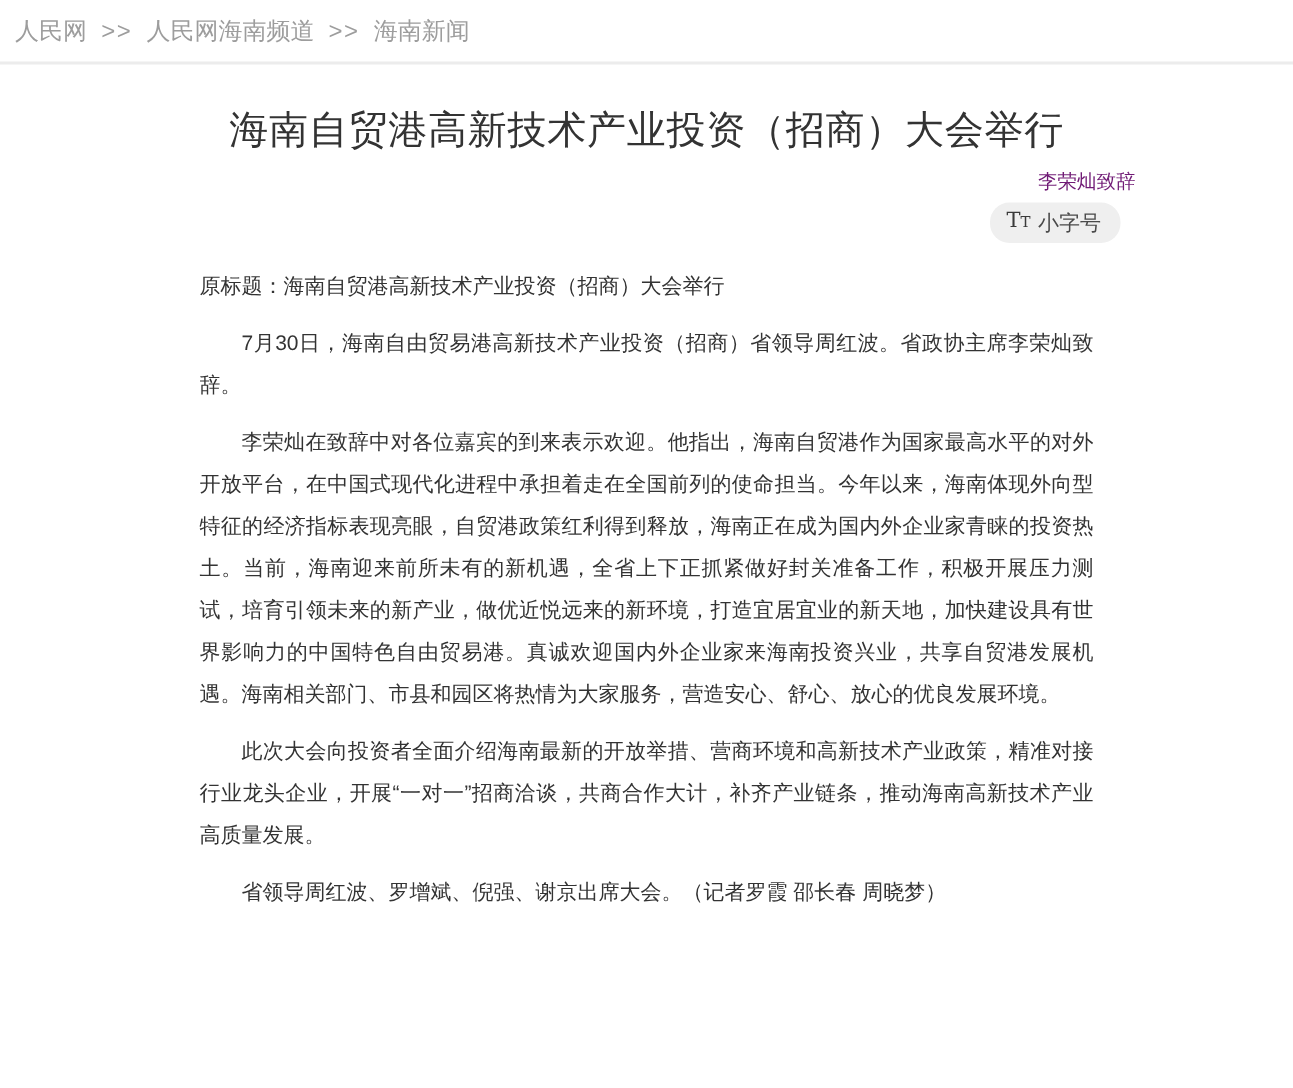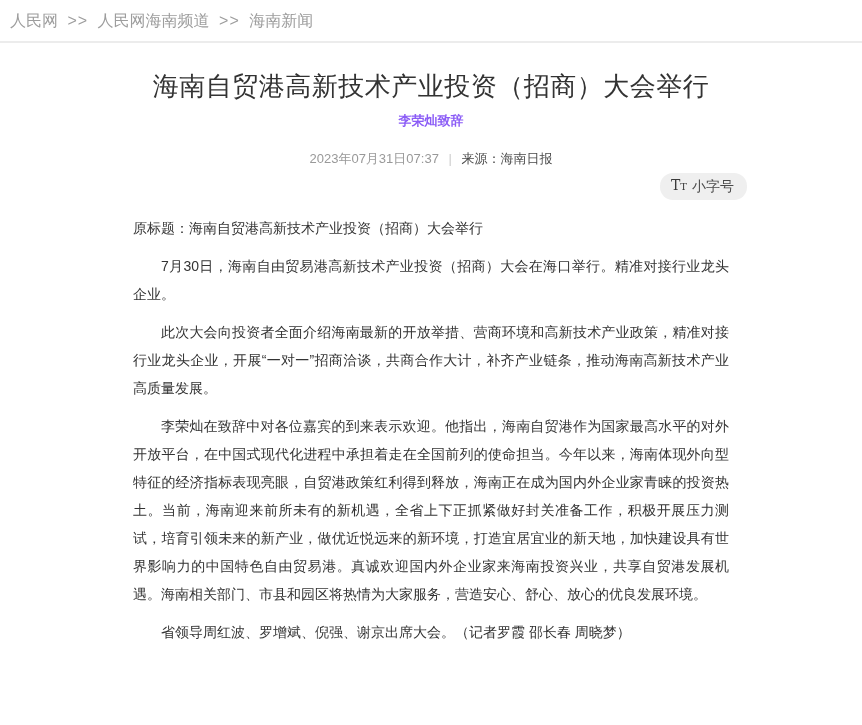--- a/index.html
+++ b/index.html
@@ -40,25 +40,24 @@
     margin-top: 26px;
     text-align: center;
     font-size: 26px;
     font-weight: 400;
     color: #333;
     line-height: 34px;
     letter-spacing: 0.5px;
   }
   .article-subtitle {
     margin-top: 9px;
-    text-align: center;
+    text-align: right;
     font-size: 13px;
-    color: #8b5cf6;
+    color: #701a75;
     line-height: 18px;
-    font-weight: bold;
   }
   .article-meta {
     margin-top: 20px;
     text-align: center;
     font-size: 13px;
     color: #999;
     line-height: 18px;
   }
   .meta-sep {
     margin: 0 6px;
@@ -128,41 +127,36 @@
     <span class="crumb-sep">&gt;&gt;</span>
     <a>海南新闻</a>
   </nav>
 
   <article class="article">
 
     <h1 class="article-title">海南自贸港高新技术产业投资（招商）大会举行</h1>
 
     <div class="article-subtitle">李荣灿致辞</div>
 
-    <div class="article-meta">
-      <span>2023年07月31日07:37</span>
-      <span class="meta-sep">|</span>
-      <span class="meta-source">来源：</span><a class="source-link">海南日报</a>
-    </div>
 
     <div class="toolbar">
       <button class="font-pill">
         <span class="tt-icon">
             <span class="t-big">T</span>
             <span class="t-small">T</span>
           </span>
         <span>小字号</span>
       </button>
     </div>
 
     <div class="article-body">
       <p class="original-title"><span>原标题：</span><span>海南自贸港高新技术产业投资（招商）大会举行</span></p>
 
-      <p class="para">7月30日，海南自由贸易港高新技术产业投资（招商）大会在海口举行。精准对接行业龙头企业。</p>
+      <p class="para">7月30日，海南自由贸易港高新技术产业投资（招商）省领导周红波。省政协主席李荣灿致辞。</p>
+      <p class="para">李荣灿在致辞中对各位嘉宾的到来表示欢迎。他指出，海南自贸港作为国家最高水平的对外开放平台，在中国式现代化进程中承担着走在全国前列的使命担当。今年以来，海南体现外向型特征的经济指标表现亮眼，自贸港政策红利得到释放，海南正在成为国内外企业家青睐的投资热土。当前，海南迎来前所未有的新机遇，全省上下正抓紧做好封关准备工作，积极开展压力测试，培育引领未来的新产业，做优近悦远来的新环境，打造宜居宜业的新天地，加快建设具有世界影响力的中国特色自由贸易港。真诚欢迎国内外企业家来海南投资兴业，共享自贸港发展机遇。海南相关部门、市县和园区将热情为大家服务，营造安心、舒心、放心的优良发展环境。</p>
       <p class="para">此次大会向投资者全面介绍海南最新的开放举措、营商环境和高新技术产业政策，精准对接行业龙头企业，开展“一对一”招商洽谈，共商合作大计，补齐产业链条，推动海南高新技术产业高质量发展。</p>
-      <p class="para">李荣灿在致辞中对各位嘉宾的到来表示欢迎。他指出，海南自贸港作为国家最高水平的对外开放平台，在中国式现代化进程中承担着走在全国前列的使命担当。今年以来，海南体现外向型特征的经济指标表现亮眼，自贸港政策红利得到释放，海南正在成为国内外企业家青睐的投资热土。当前，海南迎来前所未有的新机遇，全省上下正抓紧做好封关准备工作，积极开展压力测试，培育引领未来的新产业，做优近悦远来的新环境，打造宜居宜业的新天地，加快建设具有世界影响力的中国特色自由贸易港。真诚欢迎国内外企业家来海南投资兴业，共享自贸港发展机遇。海南相关部门、市县和园区将热情为大家服务，营造安心、舒心、放心的优良发展环境。</p>
       <p class="para">省领导周红波、罗增斌、倪强、谢京出席大会。（记者罗霞 邵长春 周晓梦）</p>
 
     </div>
 
   </article>
 
 </div>
 
 </body></html>

